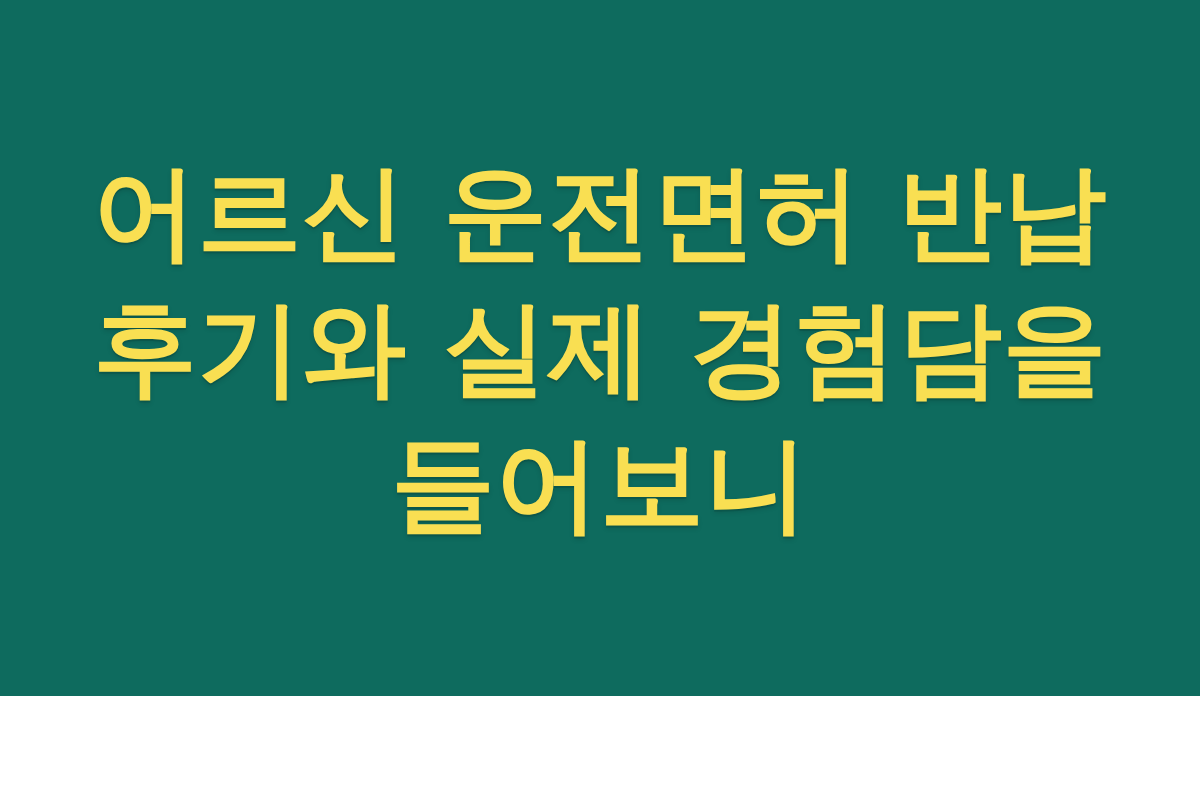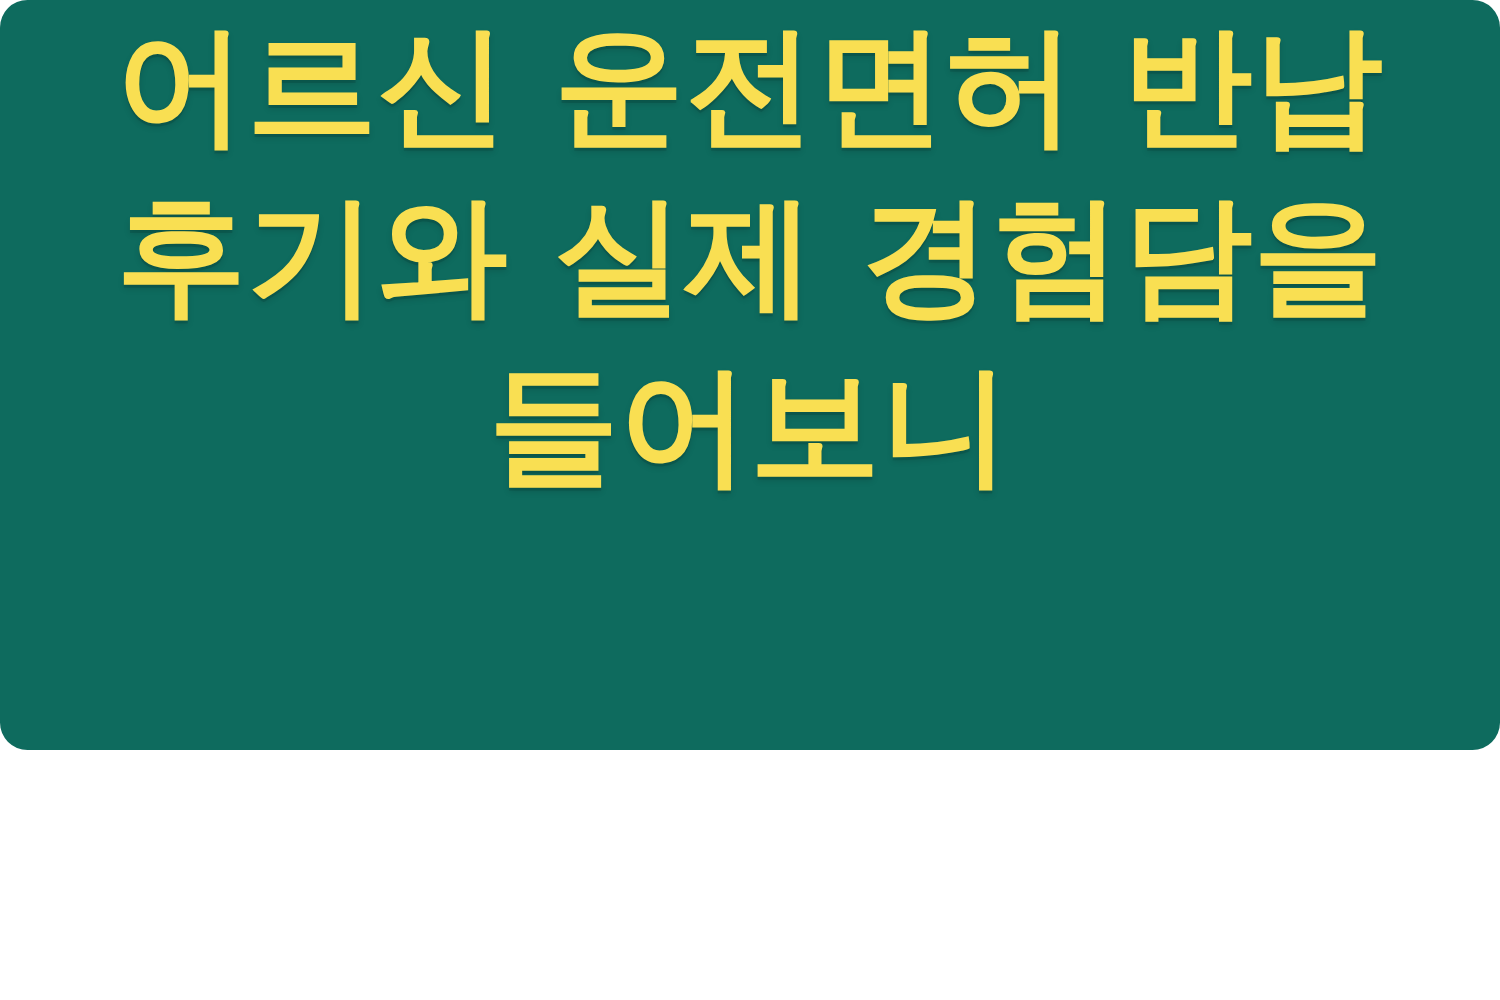--- a/index.html
+++ b/index.html
@@ -11,27 +11,26 @@
     width: 1200px;
     height: 800px;
     overflow: hidden;
     font-family: "Liberation Sans", sans-serif;
   }
 
   #thumbnail-card {
     position: relative;
     box-sizing: border-box;
     width: 1200px;
-    height: 600px;
+    height: 696px;
     background: #0E6B5E;
     display: flex;
-    align-items: flex-start;
+    align-items: center;
     justify-content: center;
     overflow: hidden;
-    border-radius: 22px;
   }
 
   #headline {
     box-sizing: border-box;
     width: 1030px;
     margin: 0;
     padding: 0;
     text-align: center;
     color: #F9DF52;
     font-family: "DejaVu Sans", "Liberation Sans", sans-serif;

